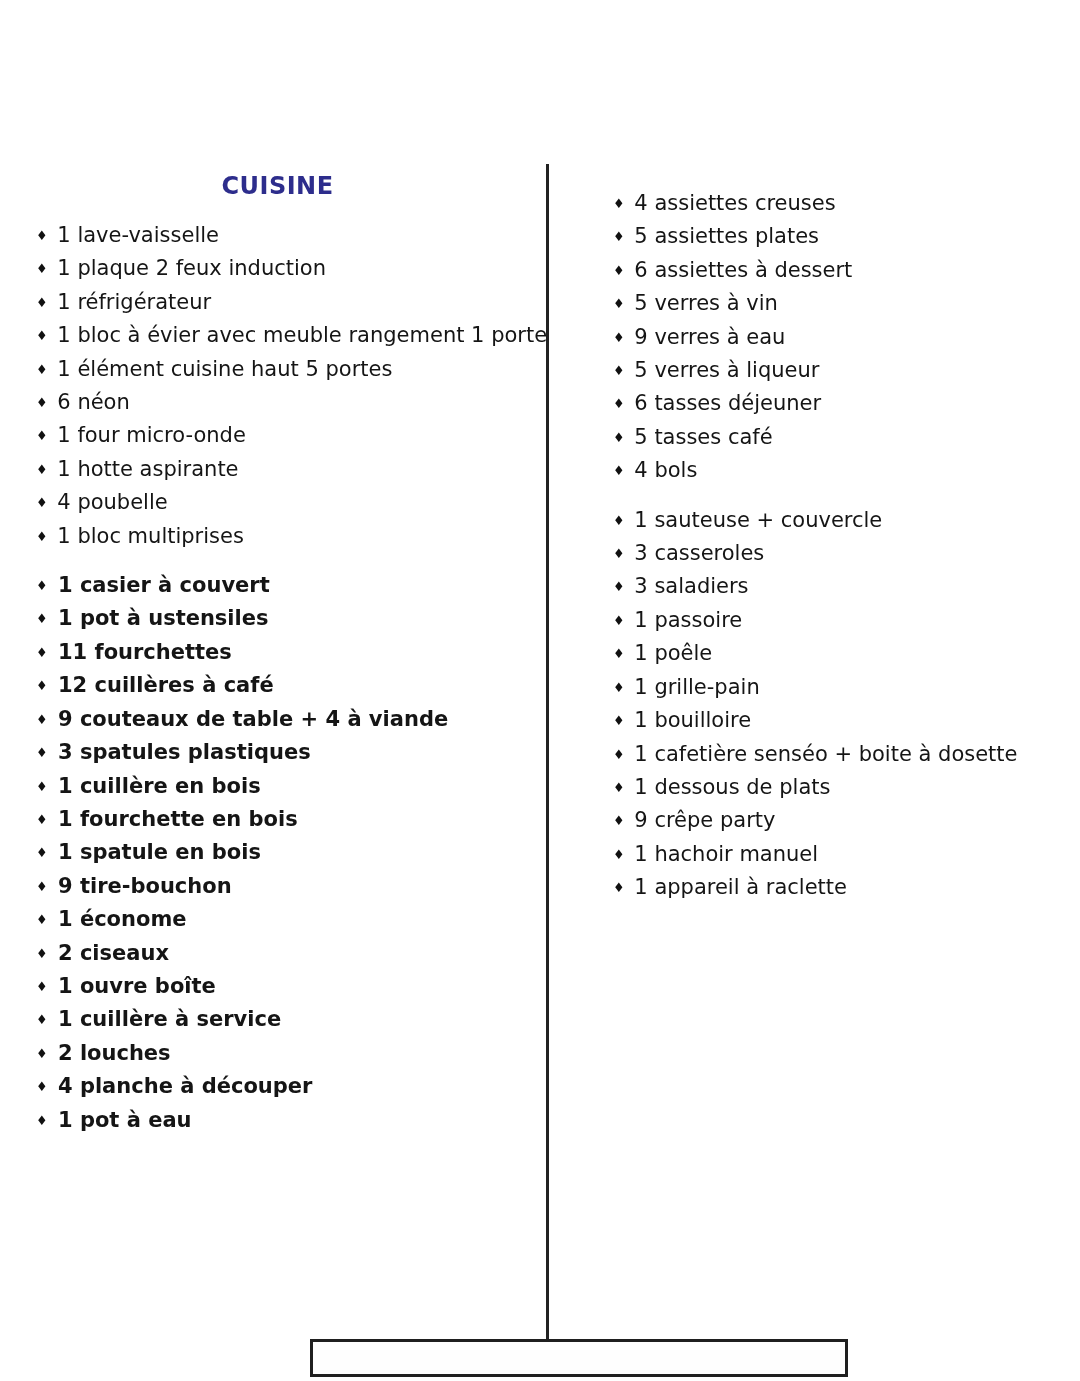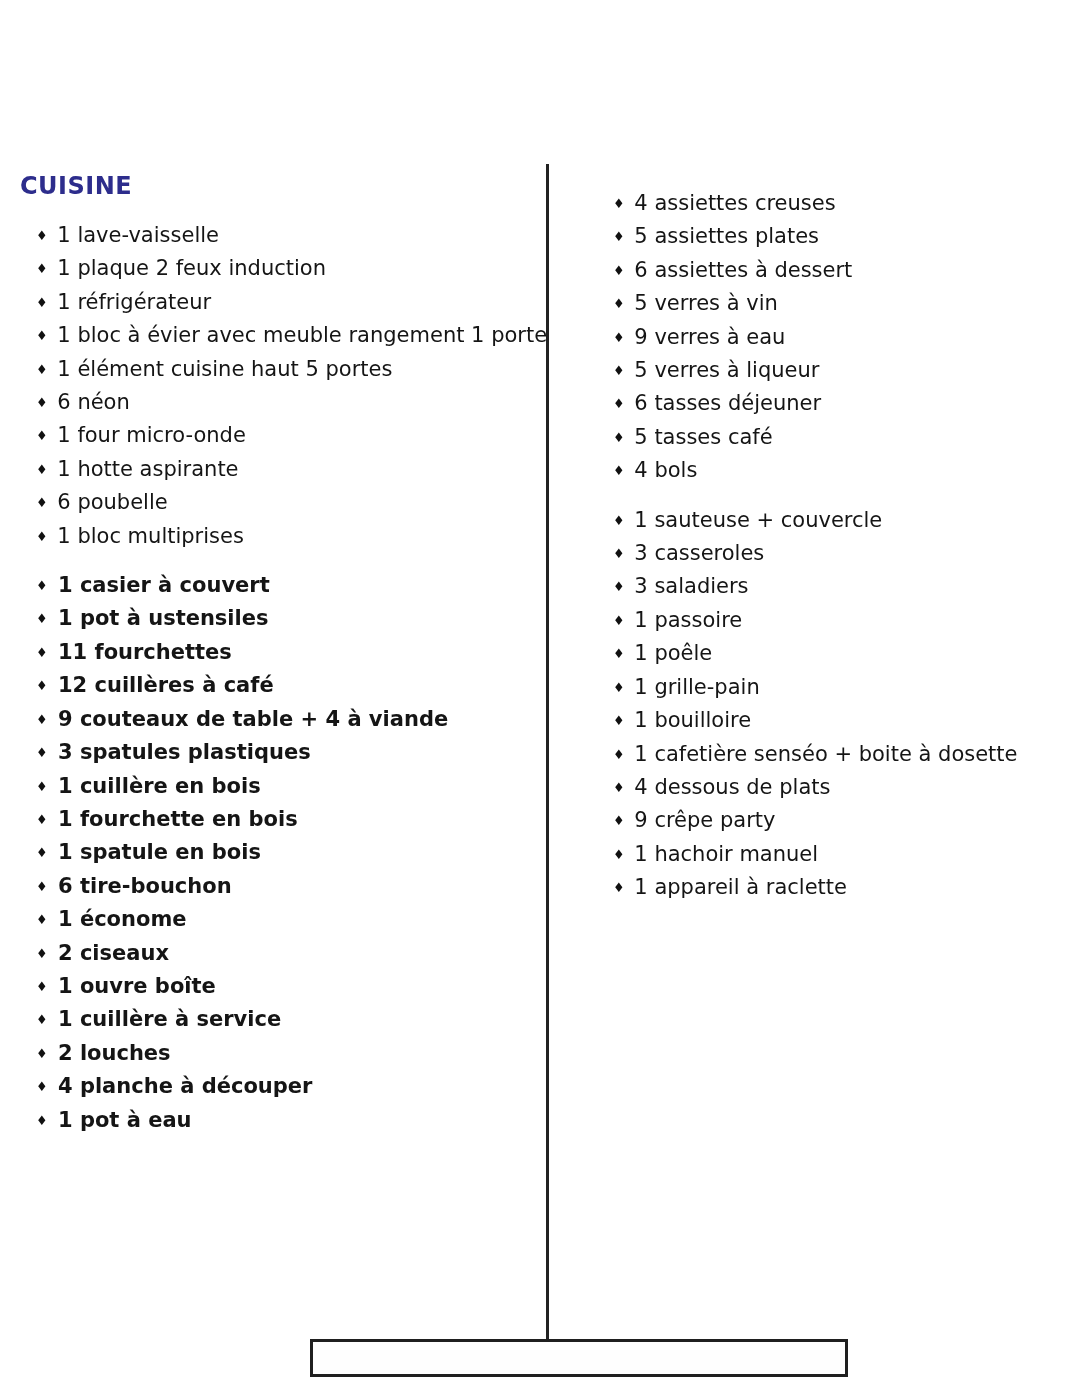--- a/index.html
+++ b/index.html
@@ -31,20 +31,21 @@
   .col { position: absolute; }
   .col-left  { left: 20px;  top: 170px; width: 515px; }
   .col-right { left: 597px; top: 171px; width: 470px; }
   .heading {
     margin: 0;
     font-size: 24px;
     font-weight: bold;
     line-height: 33px;
     color: #2d2d8c;
     letter-spacing: 0.5px;
+    text-align: center;
   }
   ul.list {
     list-style: none;
     margin: 16px;
     padding: 0;
     font-size: 21px;
     line-height: 32.4px;
   }
   .gap-left  { margin-top: 65px; font-weight: bold; }
   .gap-right { margin-top: 97px; }
@@ -114,21 +115,21 @@
           <span class="txt">1 four micro-onde</span>
         </li>
 
         <li class="item">
           <span class="bullet">♦</span>
           <span class="txt">1 hotte aspirante</span>
         </li>
 
         <li class="item">
           <span class="bullet">♦</span>
-          <span class="txt">6 poubelle</span>
+          <span class="txt">4 poubelle</span>
         </li>
 
         <li class="item">
           <span class="bullet">♦</span>
           <span class="txt">1 bloc multiprises</span>
         </li>
       </ul>
 
     <ul class="list gap-left">
 
@@ -173,21 +174,21 @@
           <span class="txt">1 fourchette en bois</span>
         </li>
 
         <li class="item">
           <span class="bullet">♦</span>
           <span class="txt">1 spatule en bois</span>
         </li>
 
         <li class="item">
           <span class="bullet">♦</span>
-          <span class="txt">6 tire-bouchon</span>
+          <span class="txt">9 tire-bouchon</span>
         </li>
 
         <li class="item">
           <span class="bullet">♦</span>
           <span class="txt">1 économe</span>
         </li>
 
         <li class="item">
           <span class="bullet">♦</span>
           <span class="txt">2 ciseaux</span>
@@ -306,21 +307,21 @@
           <span class="txt">1 bouilloire</span>
         </li>
 
         <li class="item">
           <span class="bullet">♦</span>
           <span class="txt">1 cafetière senséo + boite à dosette</span>
         </li>
 
         <li class="item">
           <span class="bullet">♦</span>
-          <span class="txt">4 dessous de plats</span>
+          <span class="txt">1 dessous de plats</span>
         </li>
 
         <li class="item">
           <span class="bullet">♦</span>
           <span class="txt">9 crêpe party</span>
         </li>
 
         <li class="item">
           <span class="bullet">♦</span>
           <span class="txt">1 hachoir manuel</span>

